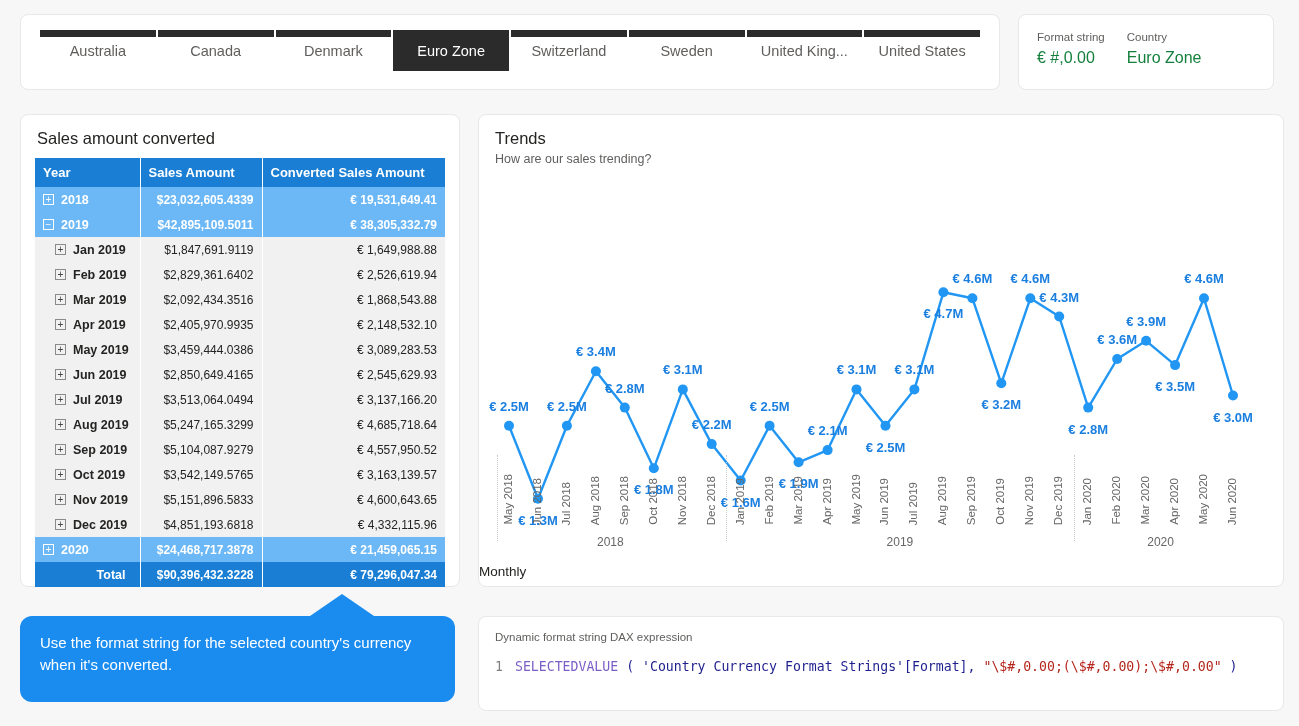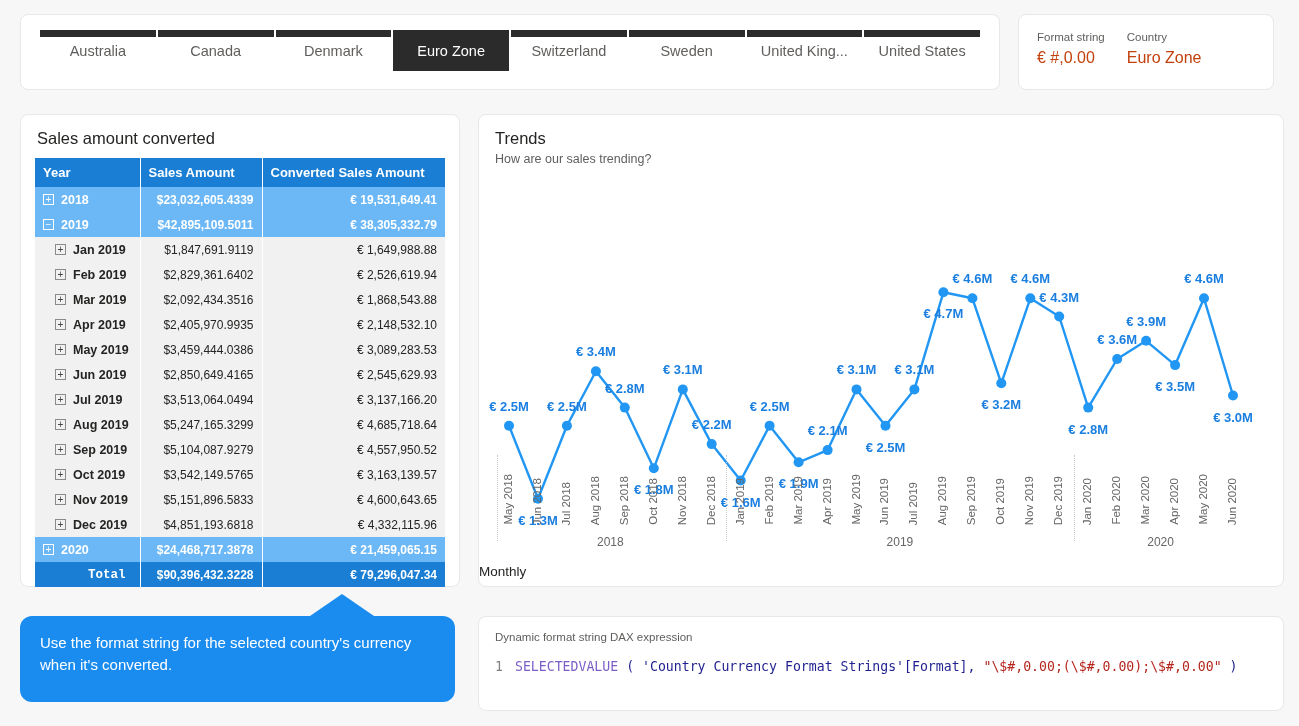--- a/index.html
+++ b/index.html
@@ -38,21 +38,21 @@
     position: absolute; top: 0; left: 0; right: 0; height: 7px; background: #2b2b2b;
   }
   .tab.selected { background: #2b2b2b; color: #ffffff; }
   .tab.selected .topbar { background: #2b2b2b; }
   .tab .lbl { position: relative; z-index: 2; white-space: nowrap; overflow: hidden; text-overflow: ellipsis; padding: 0 4px; }
 
   
   #fmtcard { left: 1018px; top: 14px; width: 256px; height: 76px; padding: 16px 18px; }
   .fmt-row { display: flex; gap: 22px; }
   .fmt-col .fmt-label { font-size: 11.5px; color: #605e5c; margin-bottom: 6px; }
-  .fmt-col .fmt-value { font-size: 16px; color: #c2410c; white-space: nowrap; }
+  .fmt-col .fmt-value { font-size: 16px; color: #15803d; white-space: nowrap; }
 
   
   #tablecard { left: 20px; top: 114px; width: 440px; height: 473px; padding: 12px 14px; }
   .panel-title { font-size: 16.5px; color: #252423; margin: 2px 0 10px 2px; }
   table.matrix { border-collapse: collapse; width: 100%; table-layout: fixed; font-size: 12.5px; }
   table.matrix th {
     background: #1a7fd4; color: #ffffff; font-weight: bold;
     text-align: left; padding: 6px 8px; font-size: 13px;
     border-right: 1px solid #ffffff; height: 29px; white-space: nowrap;
   }
@@ -63,21 +63,21 @@
   }
   table.matrix td:last-child { border-right: none; }
   .c-year { width: 105px; }
   .c-sales { width: 122px; }
   .c-conv { width: 100%; }
   td.num { text-align: right; font-size: 12px; margin-left: 24px; }
   tr.lvl1 td { background: #6cb8f7; color: #ffffff; font-weight: bold; }
   tr.lvl2 td { background: #f1f1f1; color: #252423; }
   tr.lvl2 td.lbl { font-weight: bold; padding-left: 20px; }
   tr.total td { background: #1a7fd4; color: #ffffff; font-weight: bold; }
-  tr.total td.lbl { text-align: right; padding-right: 14px; font-family: Liberation Mono, monospace; }
+  tr.total td.lbl { text-align: right; padding-right: 14px; }
   .exp {
     display: inline-block; width: 11px; height: 11px; line-height: 9px;
     border: 1px solid #9a9a9a; text-align: center; font-size: 10px;
     margin-right: 7px; vertical-align: 1px; background: transparent;
     font-weight: normal;
   }
   tr.lvl1 .exp { border-color: #ffffff; color: #ffffff; }
   tr.lvl2 .exp { border-color: #8a8a8a; color: #444; }
 
   

